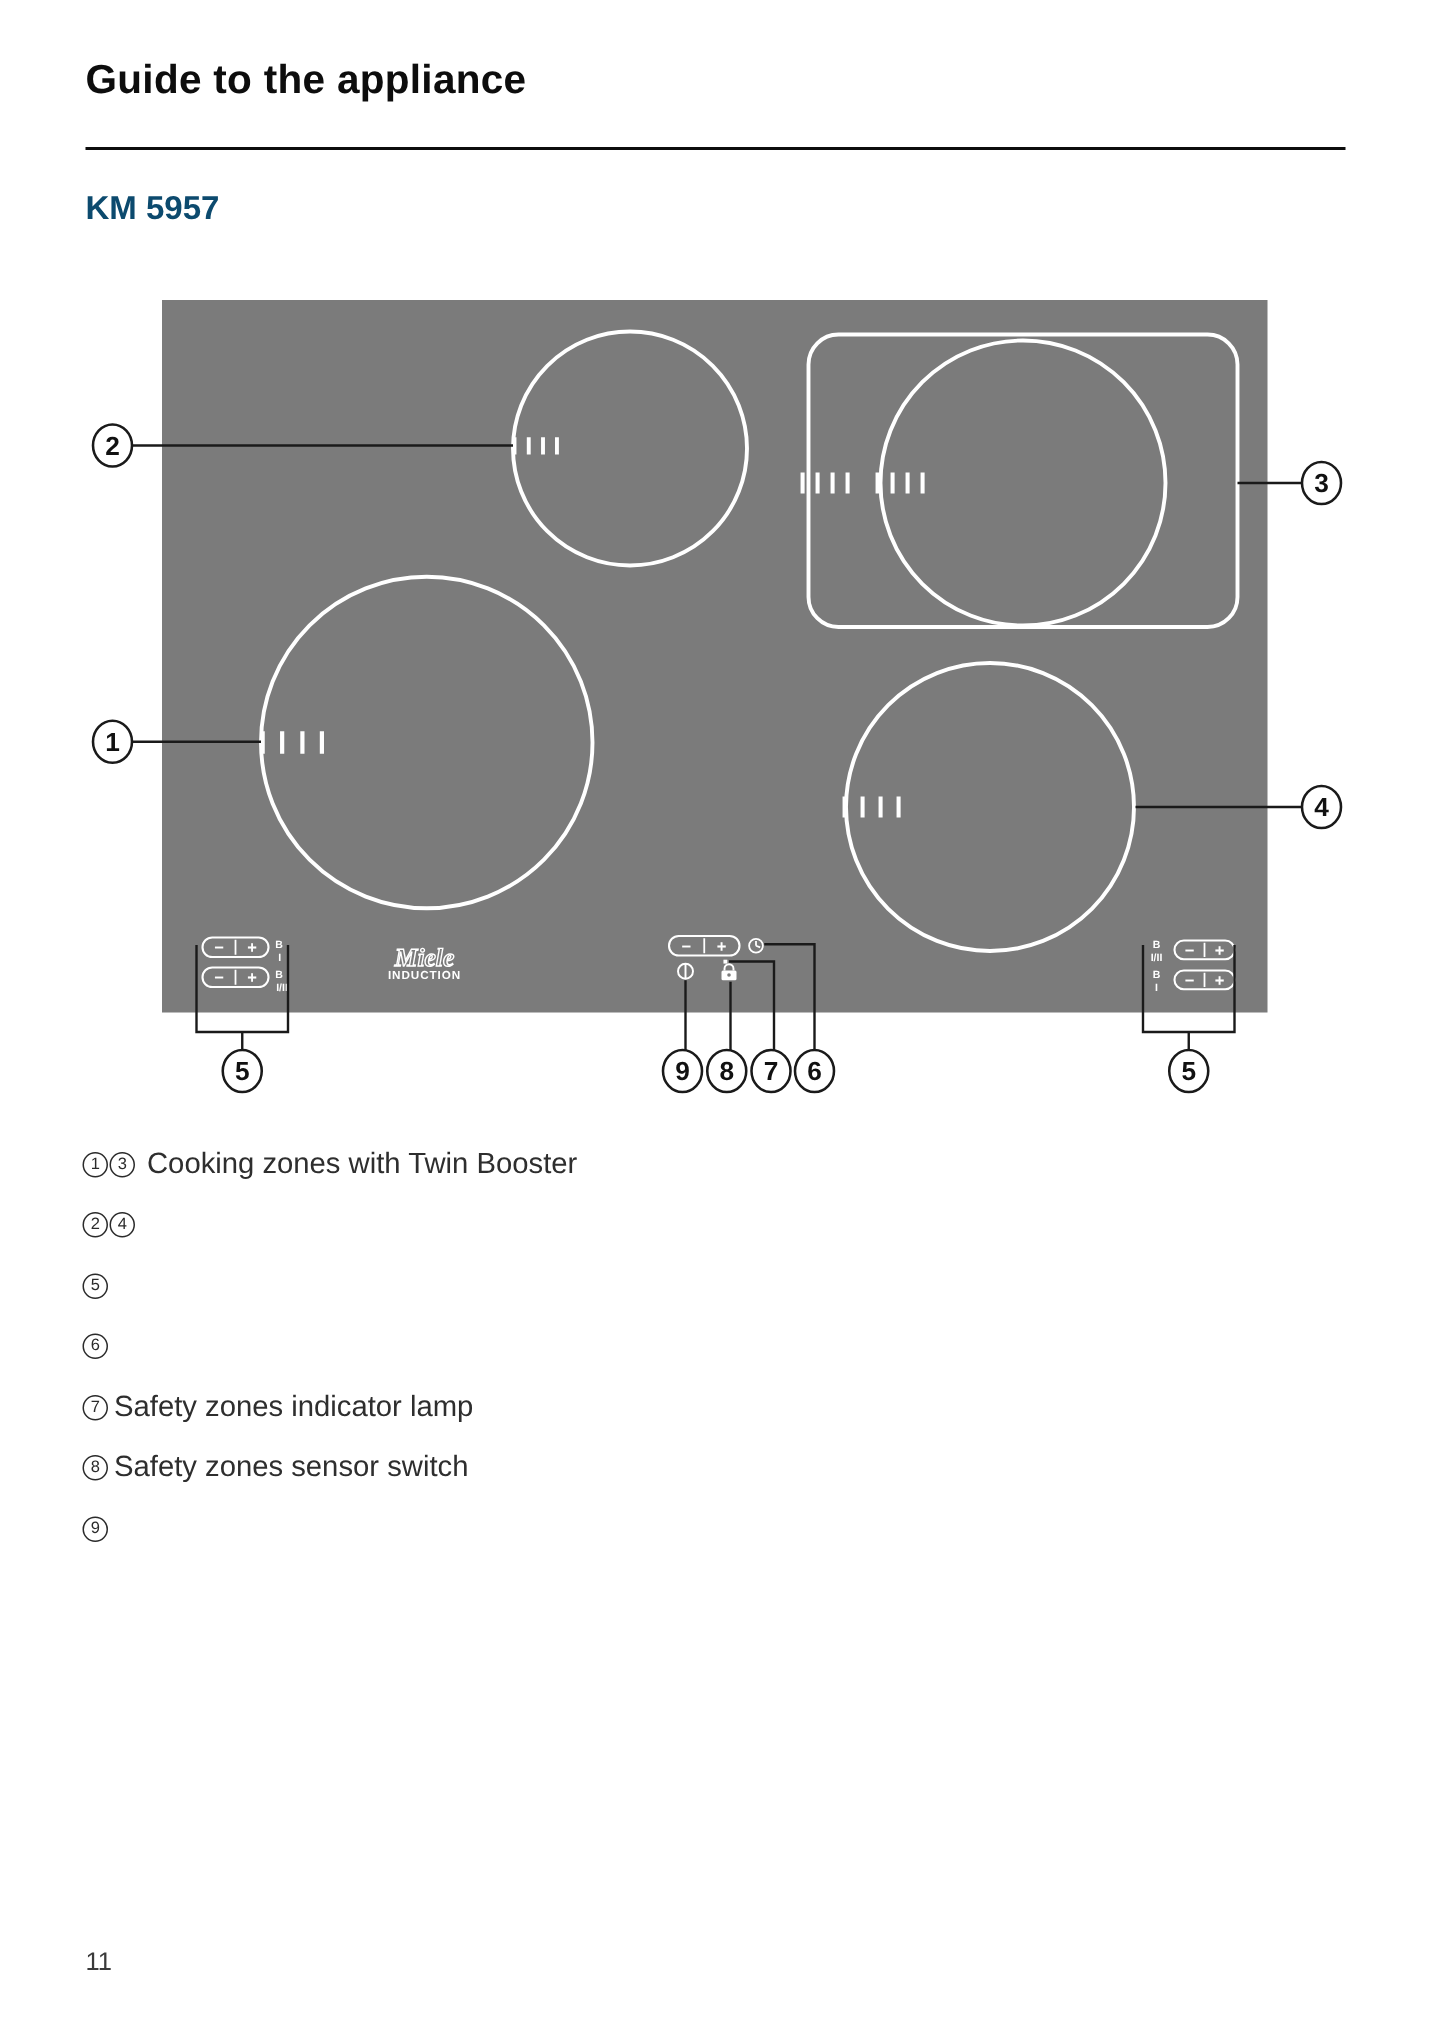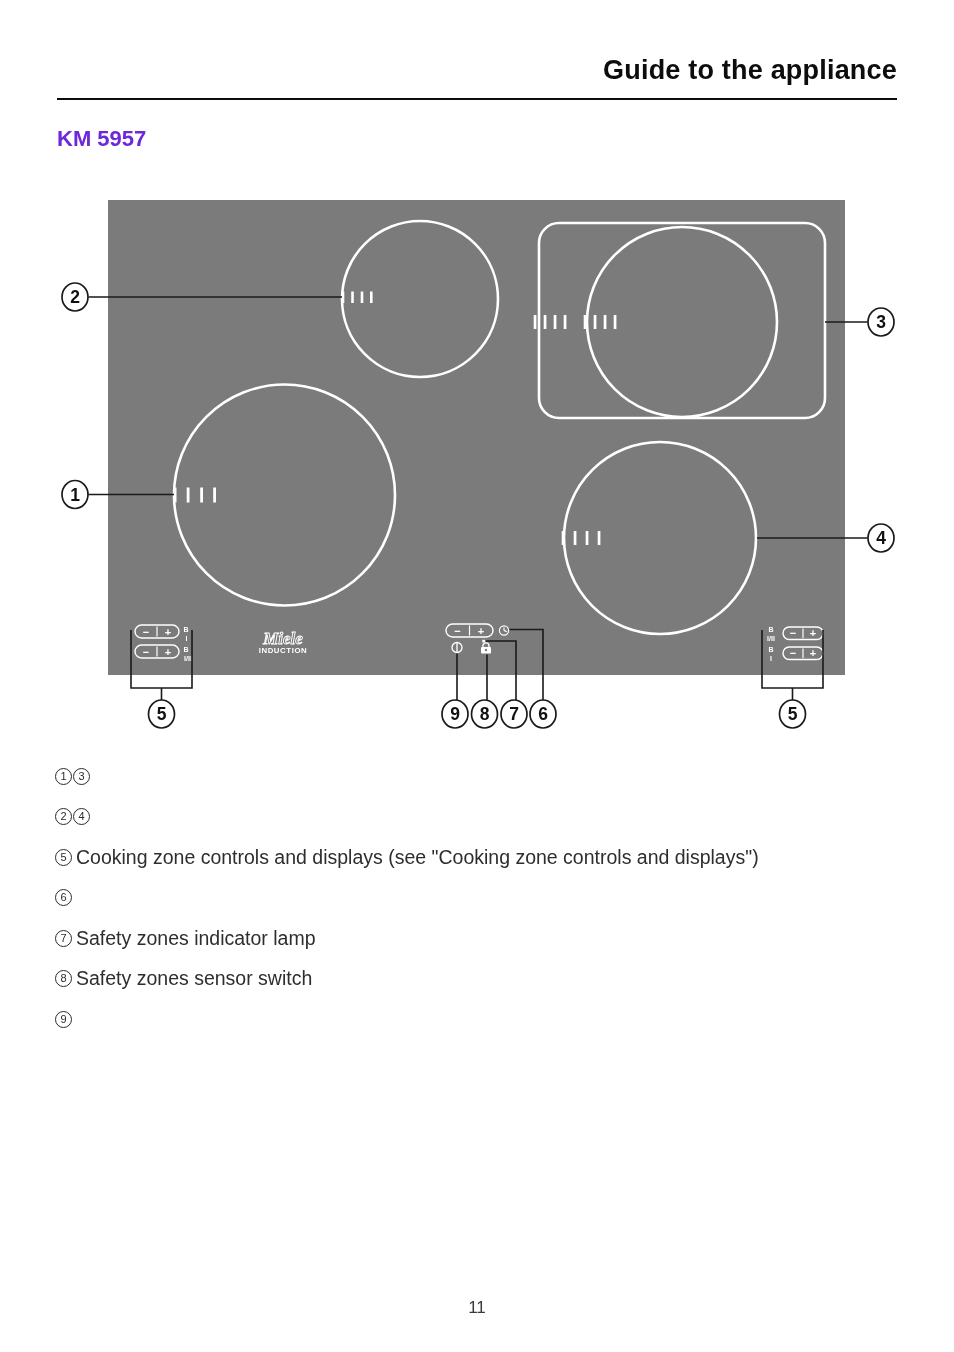--- a/index.html
+++ b/index.html
@@ -1,38 +1,38 @@
 <!DOCTYPE html>
 <html><head>
 <meta charset="utf-8">
 <style>
   html,body{margin:0;padding:0;background:#e8e8e8;}
   .page{
     position:relative;width:954px;height:1352px;background:#ffffff;
     font-family:"Liberation Sans",sans-serif;color:#111;overflow:hidden;margin:0 auto;
   }
   .title{
-    position:absolute;top:55px;left:57px;width:840px;text-align:right;
+    position:absolute;top:38px;left:57px;width:840px;
     font-size:27px;font-weight:bold;letter-spacing:0.2px;color:#0d0d0d;
   }
   .rule{position:absolute;top:98px;left:57px;width:840px;height:2px;background:#0d0d0d;}
-  .model{position:absolute;top:126px;left:57px;font-size:22px;font-weight:bold;color:#6d28d9;}
+  .model{position:absolute;top:126px;left:57px;font-size:22px;font-weight:bold;color:#0c4a6e;}
   .diagram-svg{position:absolute;top:0;left:0;}
   .legend{position:absolute;left:55px;top:763px;width:860px;}
   .legend-row{display:flex;align-items:center;height:26px;margin-bottom:14.5px;}
   .refs{display:inline-flex;align-items:center;flex:none;}
   .ref{
     display:inline-flex;align-items:center;justify-content:center;flex:none;
     width:17px;height:17px;border:1.3px solid #2b2b2b;border-radius:50%;
     box-sizing:border-box;font-size:11px;line-height:1;color:#2b2b2b;margin-right:1px;
   }
   .refs.pair{margin-right:7px;}
   .refs.single{margin-right:3px;}
   .legend-text{font-size:19.5px;color:#2e2e2e;white-space:nowrap;}
-  .page-number{position:absolute;top:1298px;left:57px;width:840px;text-align:center;
+  .page-number{position:absolute;top:1298px;left:57px;width:840px;text-align:left;
     font-size:17px;color:#3a3a3a;}
   
   .svg-bold{font-family:"Liberation Sans",sans-serif;font-weight:bold;}
   .svg-white{fill:#ffffff;}
 </style>
 </head>
 <body>
 
 <div class="page">
 
@@ -202,32 +202,32 @@
       </g>
     </g>
   </svg>
 
   <div class="legend">
     <div class="legend-row">
       <span class="refs pair">
         <span class="ref">1</span>
         <span class="ref">3</span>
       </span>
+      <span class="legend-text">Cooking zones with Twin Booster</span>
     </div>
     <div class="legend-row">
       <span class="refs pair">
         <span class="ref">2</span>
         <span class="ref">4</span>
       </span>
     </div>
     <div class="legend-row">
       <span class="refs single">
         <span class="ref">5</span>
       </span>
-      <span class="legend-text">Cooking zone controls and displays (see "Cooking zone controls and displays")</span>
     </div>
     <div class="legend-row">
       <span class="refs single">
         <span class="ref">6</span>
       </span>
     </div>
     <div class="legend-row">
       <span class="refs single">
         <span class="ref">7</span>
       </span>

